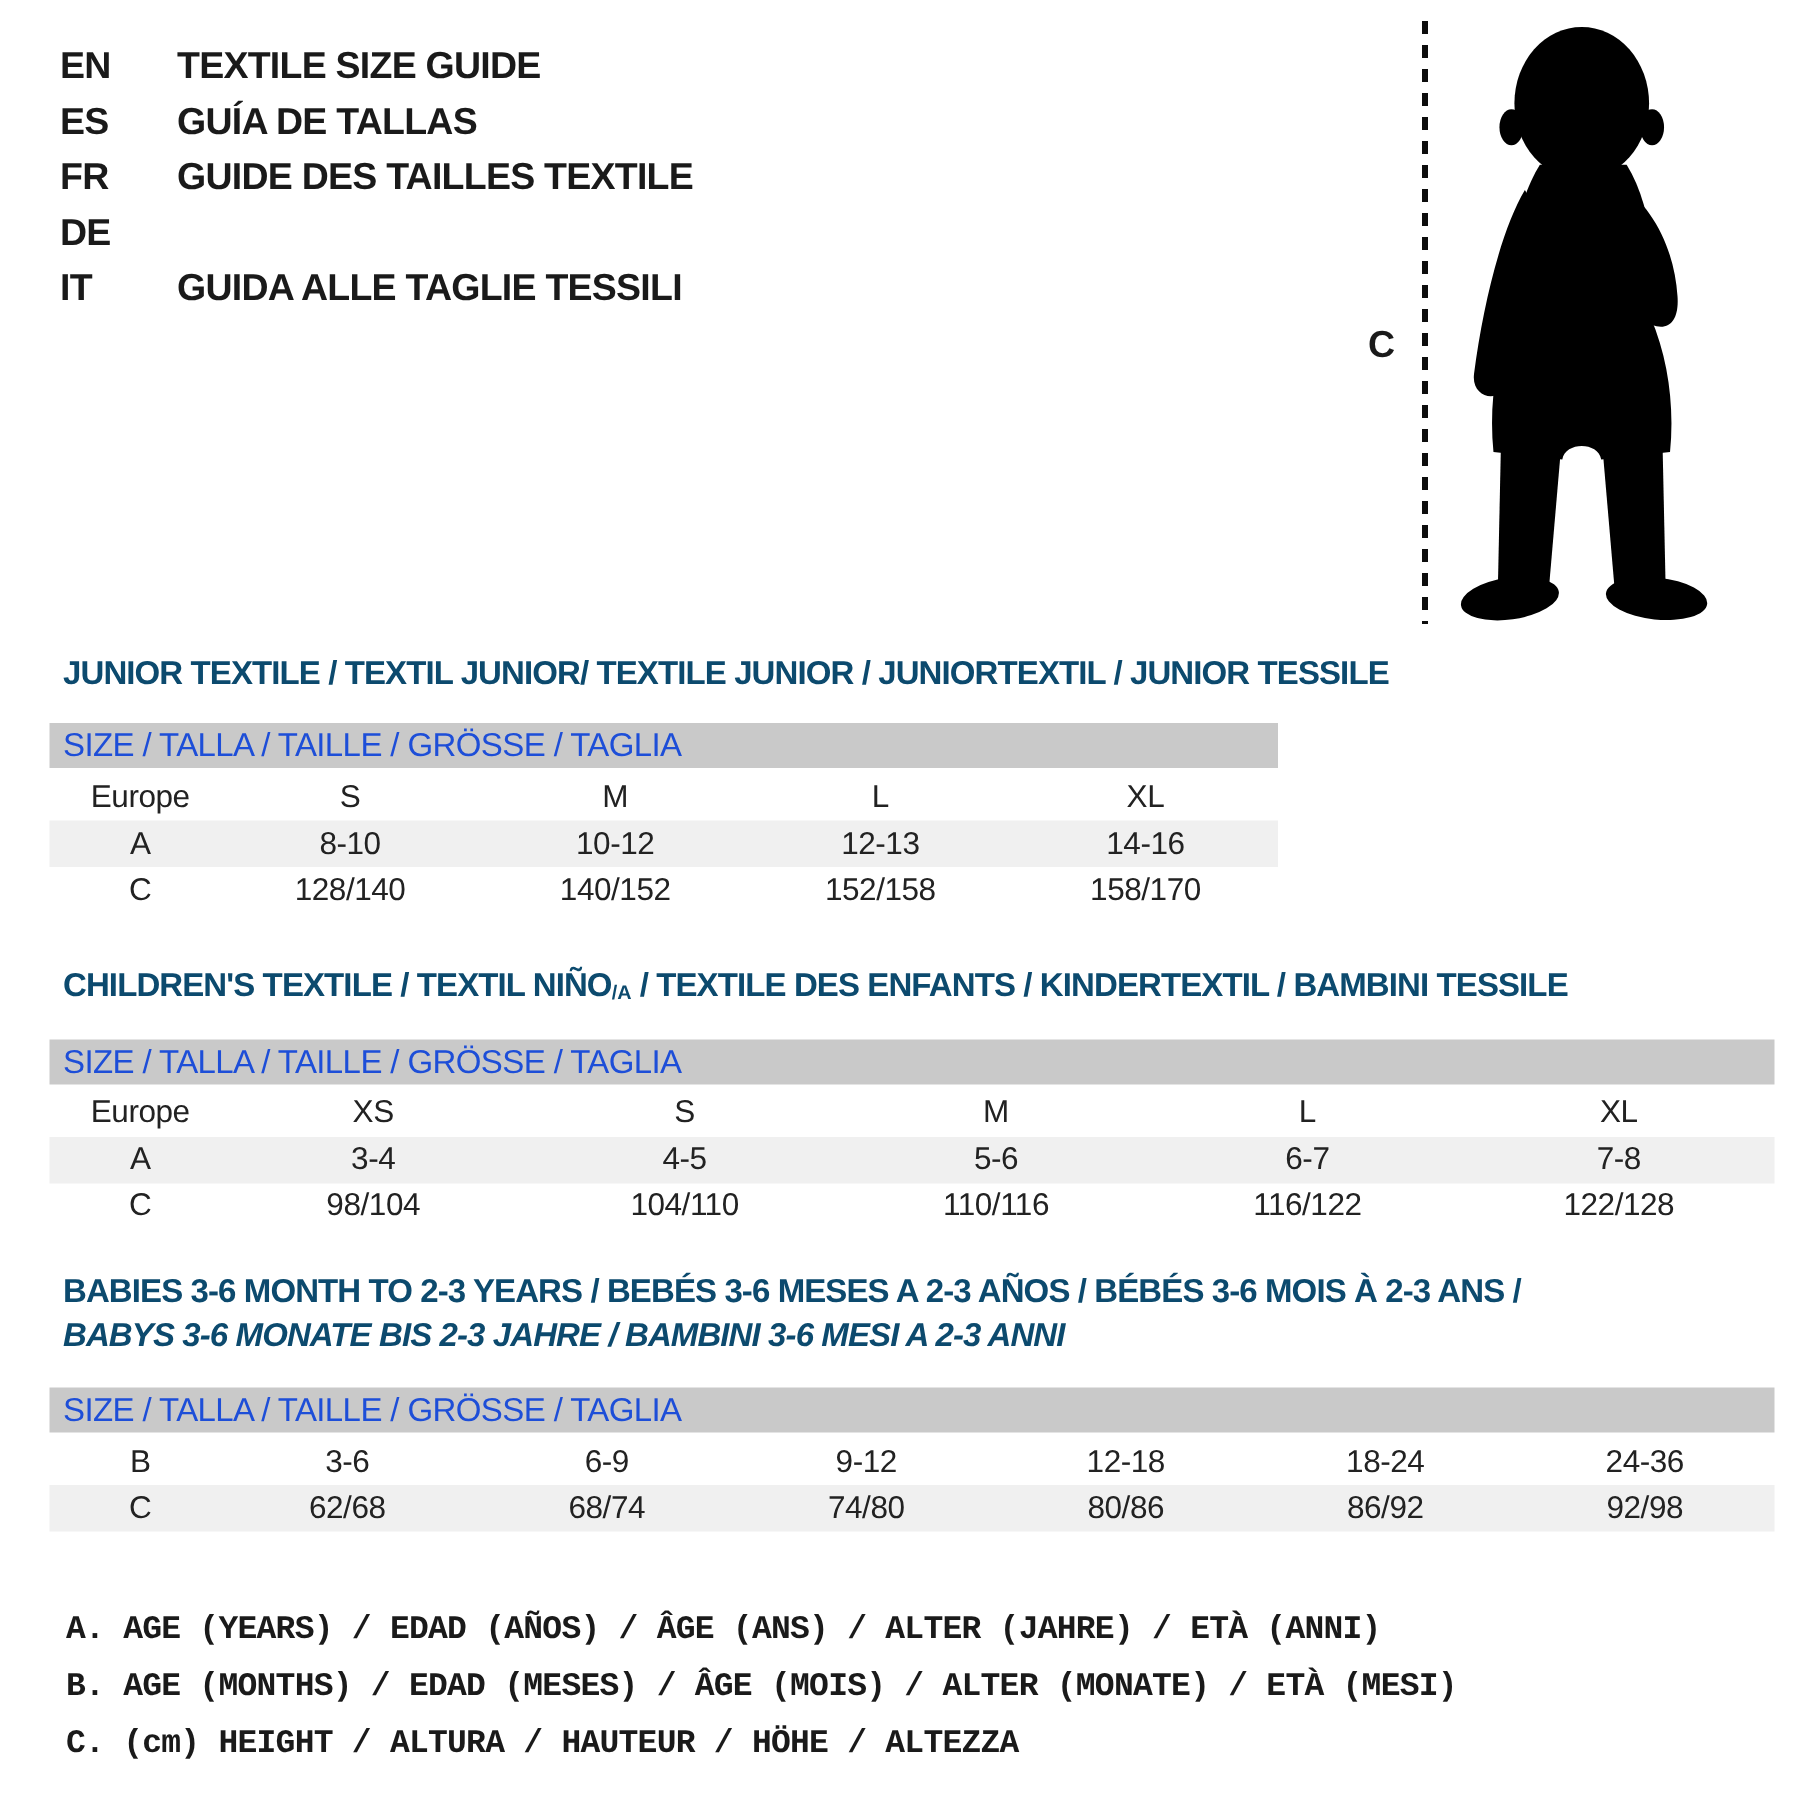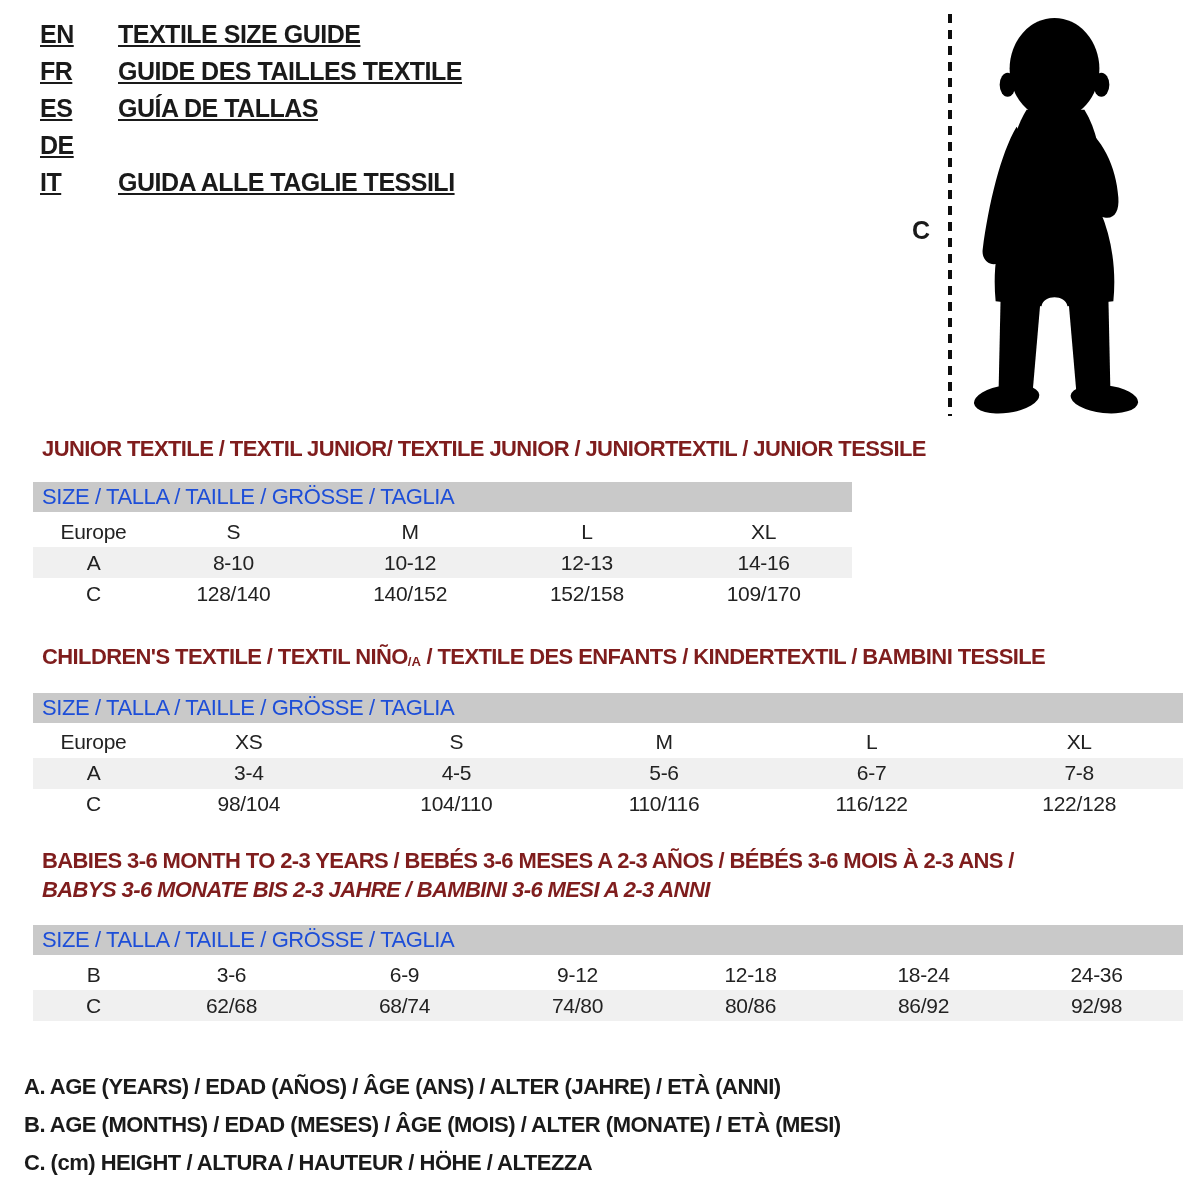--- a/index.html
+++ b/index.html
@@ -2,21 +2,21 @@
 <html><head>
 <meta charset="utf-8">
 <style>
   html,body { margin:0; padding:0; background:#ffffff; }
   .canvas {
     position:relative; width:1200px; height:1200px; background:#ffffff;
     font-family:"Liberation Sans", sans-serif; color:#1a1a1a; overflow:hidden;
   }
 
   
-  .lang-block { position:absolute; top:16px; left:40px;text-decoration:underline; }
+  .lang-block { position:absolute; top:26px; left:40px; }
   .lang-row { display:flex; height:37px; align-items:center; }
   .lang-code { width:78px; font-weight:bold; font-size:25px; letter-spacing:-0.5px; }
   .lang-label { font-weight:bold; font-size:25px; letter-spacing:-0.5px; white-space:nowrap; }
 
   
   .c-label { position:absolute; left:912px; top:216px; font-size:25px; font-weight:bold; }
   .dash-line {
     position:absolute; left:948px; top:14px; width:4px; height:402px;
     background:repeating-linear-gradient(to bottom, #0d0d0d 0 9px, transparent 9px 16px);
   }
@@ -24,21 +24,21 @@
   .silhouette svg { width:100%; height:100%; display:block; }
 
   
   .section { position:absolute; left:33px; }
   .sec-junior  { top:437px; width:819px; }
   .sec-children{ top:645px; width:1150px; }
   .sec-babies  { top:846px; width:1150px; }
 
   .sec-title {
     margin:0; padding-left:9px; font-size:22px; font-weight:bold; line-height:24px;
-    letter-spacing:-0.6px; color:#7f1d1d; white-space:nowrap;
+    letter-spacing:-0.6px; color:#0c4a6e; white-space:nowrap;
   }
   .sec-title.two-line { line-height:29px; white-space:normal; }
   .title-gap-junior   { height:21px; }
   .title-gap-children { height:19px; }
   .title-gap-babies   { height:21px; }
   .tsub { font-size:0.6em; vertical-align:-0.15em; letter-spacing:0; }
 
   .size-bar {
     background:#c9c9c9; color:#1d4ed8; height:30px; line-height:30px;
     padding-left:9px; font-size:22px; letter-spacing:-0.4px; margin-bottom:4px;
@@ -46,40 +46,40 @@
   }
   .trow { display:grid; height:31px; align-items:center; font-size:21px; color:#222; letter-spacing:-0.3px; }
   .cols-5 { grid-template-columns:112px repeat(4,1fr); }
   .cols-6 { grid-template-columns:112px repeat(5,1fr); }
   .cols-7 { grid-template-columns:112px repeat(6,1fr); }
   .trow .cell { text-align:center; }
   .trow .lab  { text-align:center; padding-left:9px; }
   .trow.alt { background:#f0f0f0; }
 
   
-  .legend { position:absolute; left:24px; top:1068px; }
+  .legend { position:absolute; left:44px; top:1068px;font-family:Liberation Mono, monospace; }
   .legend-line { font-size:22px; font-weight:bold; line-height:38px; letter-spacing:-0.5px; white-space:nowrap; }
 </style>
 </head>
 <body>
 
 <div class="canvas">
 
   <div class="lang-block">
     <div class="lang-row">
       <span class="lang-code">EN</span>
       <span class="lang-label">TEXTILE SIZE GUIDE</span>
     </div>
     <div class="lang-row">
+      <span class="lang-code">ES</span>
+      <span class="lang-label">GUÍA DE TALLAS</span>
+    </div>
+    <div class="lang-row">
       <span class="lang-code">FR</span>
       <span class="lang-label">GUIDE DES TAILLES TEXTILE</span>
-    </div>
-    <div class="lang-row">
-      <span class="lang-code">ES</span>
-      <span class="lang-label">GUÍA DE TALLAS</span>
     </div>
     <div class="lang-row">
       <span class="lang-code">DE</span>
     </div>
     <div class="lang-row">
       <span class="lang-code">IT</span>
       <span class="lang-label">GUIDA ALLE TAGLIE TESSILI</span>
     </div>
   </div>
 
@@ -120,21 +120,21 @@
         <span class="cell">8-10</span>
         <span class="cell">10-12</span>
         <span class="cell">12-13</span>
         <span class="cell">14-16</span>
       </div>
       <div class="trow cols-5">
         <span class="cell lab">C</span>
         <span class="cell">128/140</span>
         <span class="cell">140/152</span>
         <span class="cell">152/158</span>
-        <span class="cell">109/170</span>
+        <span class="cell">158/170</span>
       </div>
     </div>
   </div>
 
   <div class="section sec-children">
     <h2 class="sec-title"><span>CHILDREN'S TEXTILE / TEXTIL NIÑO</span><span class="tsub">/A</span><span> / TEXTILE DES ENFANTS / KINDERTEXTIL / BAMBINI TESSILE</span></h2>
     <div class="title-gap-children"></div>
     <div>
       <div class="size-bar">SIZE / TALLA / TAILLE / GRÖSSE / TAGLIA</div>
       <div class="trow cols-6">

